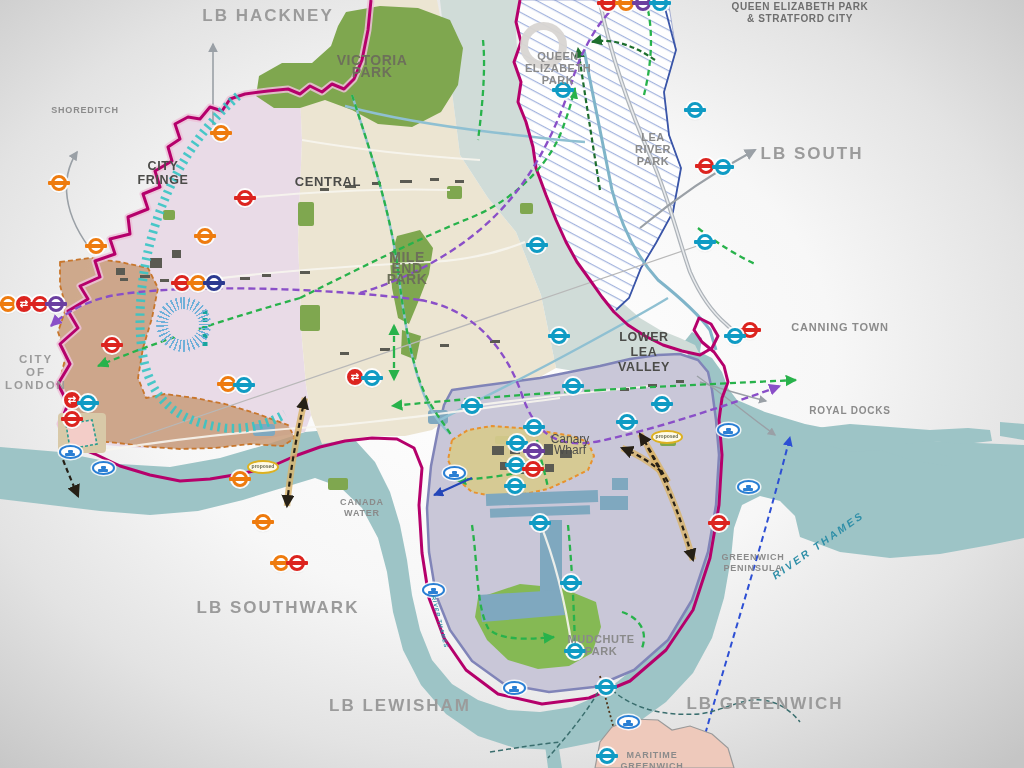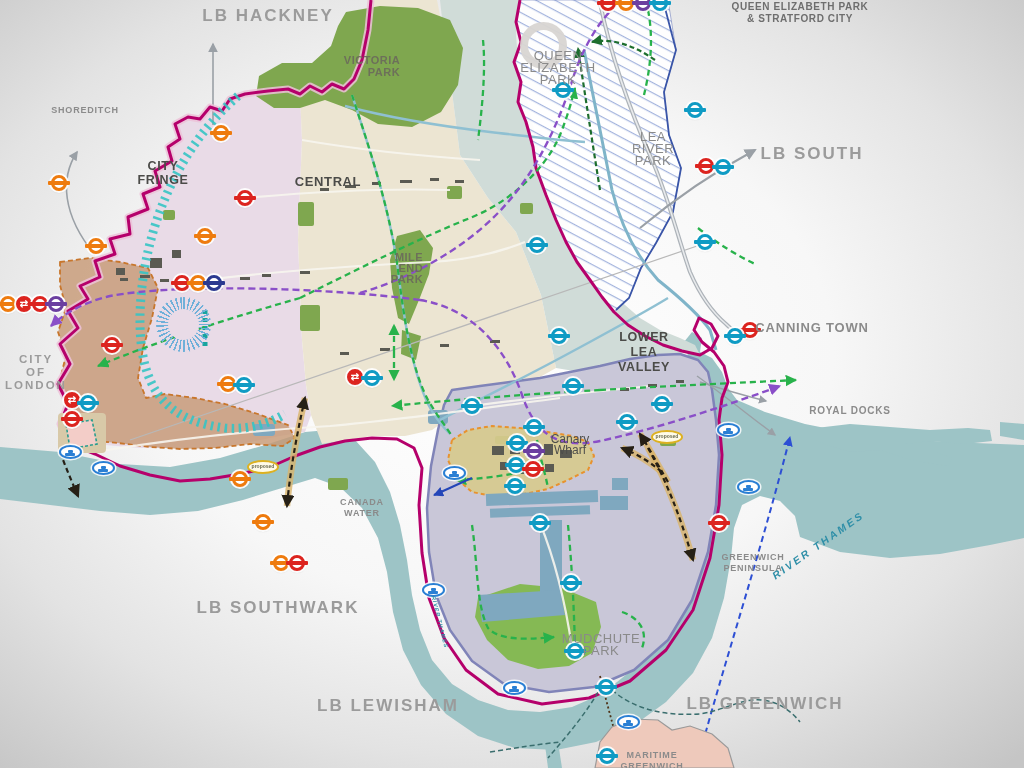--- a/index.html
+++ b/index.html
@@ -10,34 +10,34 @@
   }
   #stage{position:absolute;inset:0;width:1024px;height:768px;}
   svg{position:absolute;left:0;top:0;z-index:1;}
 
   
   .lbl{position:absolute;z-index:40;transform:translate(-50%,-50%);
        white-space:pre-line;text-align:center;pointer-events:none;}
   .borough{font-size:17px;font-weight:bold;color:#9b9b9b;letter-spacing:2px;}
   .place{font-size:9px;font-weight:bold;color:#8b8b8b;letter-spacing:.8px;}
   .district{font-size:12.5px;font-weight:bold;color:#4b4b48;letter-spacing:.6px;line-height:14px;}
-  .park{font-size:11px;font-weight:bold;color:#6d705a;letter-spacing:.5px;line-height:11.5px;text-align:right;}
-  .parkgray{font-size:13px;font-weight:normal;color:#8a8a8a;letter-spacing:.5px;line-height:12px;}
+  .park{font-size:14px;font-weight:bold;color:#6d705a;letter-spacing:.5px;line-height:11.5px;}
+  .parkgray{font-size:11px;font-weight:bold;color:#8a8a8a;letter-spacing:.5px;line-height:12px;}
   .smallname{font-size:12px;font-weight:normal;color:#4f4f4c;line-height:11px;}
   .river-label{font-size:10.5px;font-weight:bold;font-style:italic;color:#2f8fa8;letter-spacing:2.5px;}
 
   #lbl-hackney{left:268px;top:16px;}
   #lbl-shoreditch{left:85px;top:110px;}
   #lbl-qep-title{left:800px;top:13px;font-size:10px;color:#6e6e6e;letter-spacing:.6px;line-height:12px;}
   #lbl-newham{left:812px;top:154px;}
-  #lbl-canning{left:812px;top:327px;font-size:13px;}
+  #lbl-canning{left:840px;top:327px;font-size:11px;}
   #lbl-royaldocks{left:850px;top:410px;font-size:10px;}
   #lbl-col{left:36px;top:372px;font-size:11.5px;line-height:13px;}
   #lbl-southwark{left:278px;top:608px;}
-  #lbl-lewisham{left:388px;top:706px;}
+  #lbl-lewisham{left:400px;top:706px;}
   #lbl-greenwich{left:765px;top:704px;}
   #lbl-canadawater{left:362px;top:508px;line-height:11px;}
   #lbl-gpen{left:753px;top:563px;line-height:11px;}
   #lbl-maritime{left:652px;top:761px;line-height:11px;}
   #lbl-cityfringe{left:163px;top:173px;}
   #lbl-central{left:328px;top:182px;font-size:13px;}
   #lbl-llv{left:612px;top:352px;line-height:15px;margin-left:32px;}
   #lbl-iod{left:520px;top:606px;font-size:11.5px;line-height:13px;}
   #lbl-vicpark{left:372px;top:66px;}
   #lbl-mileend{left:407px;top:268px;line-height:11px;}

